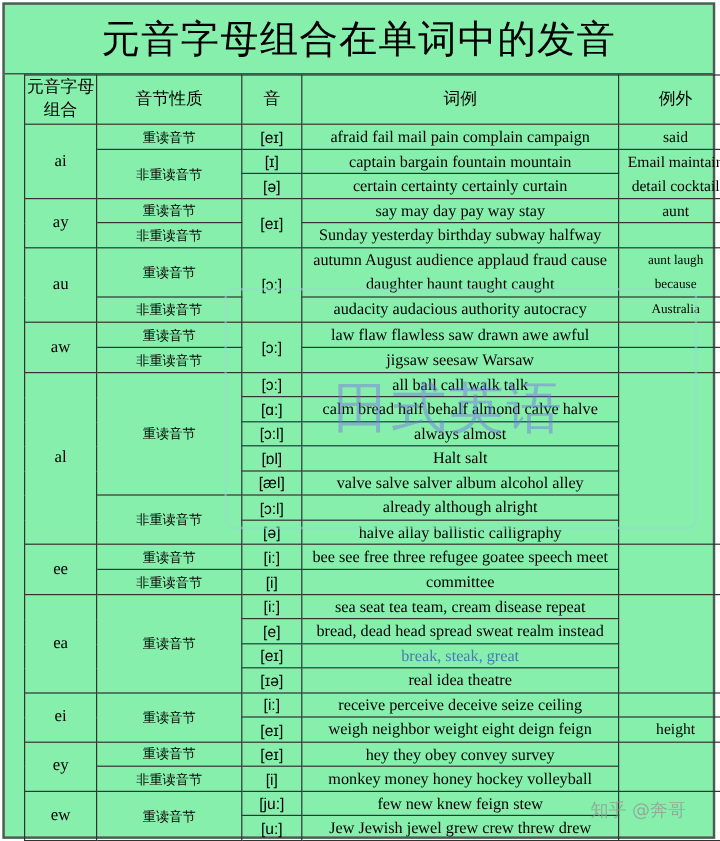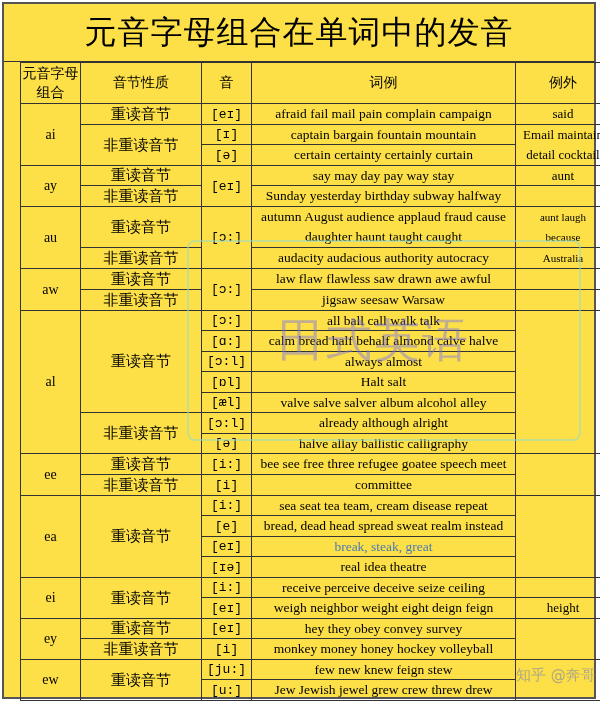--- a/index.html
+++ b/index.html
@@ -1,34 +1,34 @@
 <!DOCTYPE html>
 <html><head>
 <meta charset="utf-8">
 <style>
   html, body { margin:0; padding:0; background:#ffffff; }
   body { width:600px; height:701px; position:relative; overflow:hidden; }
-  .page { position:absolute; left:2px; top:2px; width:594px; height:697px; border:2px solid #555; box-sizing:border-box; background:#fde047; }
+  .page { position:absolute; left:2px; top:2px; width:594px; height:697px; border:2px solid #555; box-sizing:border-box; background:#86efac; }
   .title { position:absolute; left:0; top:0; width:590px; height:58px; display:flex; align-items:center; justify-content:center;
            font-family:"DejaVu Sans", sans-serif; font-size:32px; color:#000; letter-spacing:1px; border-bottom:1.5px solid #333; box-sizing:border-box; }
   table.main { position:absolute; left:0; top:58px; width:590px; border-collapse:collapse; table-layout:fixed;margin-left:16px; }
   table.main td, table.main th { border:1px solid #333; padding:0; text-align:center; vertical-align:middle; overflow:hidden; white-space:nowrap; }
   th { font-family:"DejaVu Sans", sans-serif; font-weight:normal; font-size:14px; color:#000; }
   td.combo { font-family:Liberation Serif, serif; font-size:14px; }
-  td.syl { font-family:Liberation Sans, sans-serif; font-size:15px; }
-  td.ipa { font-family:Liberation Mono, monospace; font-size:13px; }
+  td.syl { font-family:Liberation Sans, sans-serif; font-size:11px; }
+  td.ipa { font-family:Liberation Sans, sans-serif; font-size:13px; }
   td.ex { font-family:"Liberation Serif", serif; font-size:13.5px; }
   td.exc { font-family:"Liberation Serif", serif; font-size:13px; }
   td.exc.small { font-size:11px; line-height:20px; }
   td.exc.bold { font-weight:normal; font-size:13px; line-height:20px; }
   .blue { color:#4a7ab5; }
   .big { font-size:15px; }
   .wm1 { position:absolute; left:278px; top:310px; font-family:"DejaVu Sans", sans-serif; font-size:46px; color:rgba(120,110,230,0.45); letter-spacing:2px; pointer-events:none; }
   .wm-box { position:absolute; left:187px; top:240px; width:390px; height:197px; border:2px solid rgba(150,220,200,0.55); border-radius:8px; pointer-events:none; }
-  .wm2 { position:absolute; left:492px; top:666px; font-family:"DejaVu Sans", sans-serif; font-size:15px; color:rgba(150,150,150,0.75); pointer-events:none;margin-left:24px; }
+  .wm2 { position:absolute; left:492px; top:666px; font-family:"DejaVu Sans", sans-serif; font-size:15px; color:rgba(150,150,150,0.75); pointer-events:none; }
 </style>
 </head>
 <body>
 
 <div class="page">
   <div class="title">元音字母组合在单词中的发音</div>
 
   <table class="main">
     <colgroup>
       <col style="width:60px">

